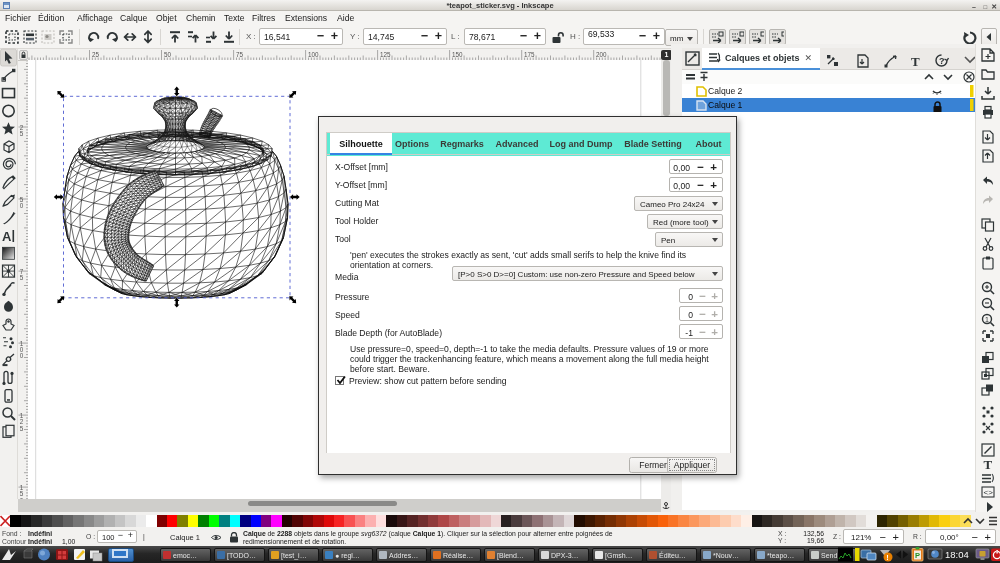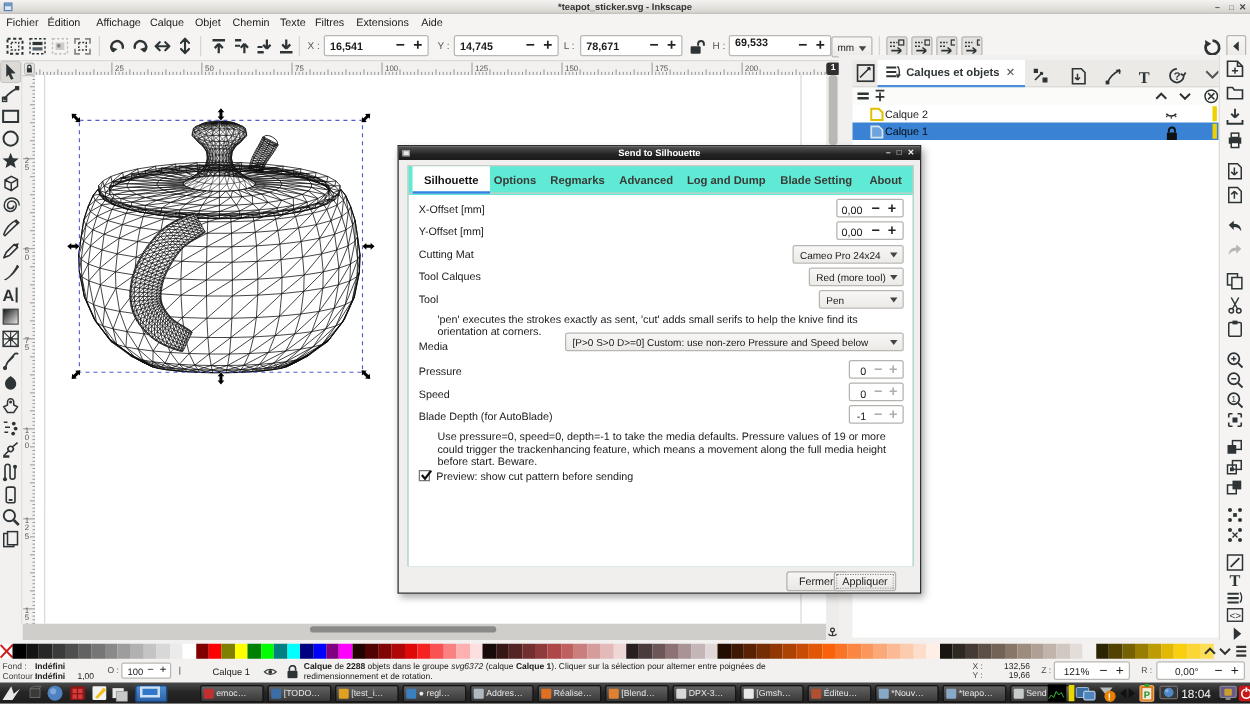--- a/index.html
+++ b/index.html
@@ -9,21 +9,21 @@
 #title .ticon{position:absolute;left:3px;top:2px;width:7px;height:7px;background:#dfe8f2;border:1px solid #5a7fb4}
 #title .ticon:before{content:"";position:absolute;left:0;top:0;width:5px;height:2px;background:#6f94c4}
 #title .wbtn{position:absolute;top:1px;font-size:7px;font-weight:bold;color:#444;letter-spacing:0}
 
 #menu{left:0;top:11px;width:1000px;height:14px;background:#f5f4f2;font-size:8.6px;color:#1a1a1a;line-height:14px}
 #menu span{position:absolute;top:0}
 
 #tbar{left:0;top:25px;width:1000px;height:24px;background:#f5f4f2;border-bottom:1px solid #dcdad6}
 #tbar .lbl{position:absolute;top:7px;font-size:8px;color:#555}
 .inp{position:absolute;background:#fff;border:1px solid #bab8b4;border-radius:2px;font-size:8.6px;color:#1a1a1a}
-.inp .v{position:absolute;left:4px;top:2px;font-weight:700}
+.inp .v{position:absolute;left:4px;top:2px;font-weight:400}
 .inp .m{position:absolute;font-weight:400;color:#222;font-size:11px;top:0px}
 .inp .p{position:absolute;font-weight:400;color:#222;font-size:11px;top:0px}
 .ddb{position:absolute;background:linear-gradient(#f8f7f6,#eceae7);border:1px solid #b8b6b2;border-radius:2px;font-size:8px;color:#1a1a1a}
 .ddb .t{position:absolute;left:5px;top:2.5px;white-space:nowrap}
 .ddb .ar{position:absolute;right:4px;top:4.5px;width:0;height:0;border-left:3.5px solid transparent;border-right:3.5px solid transparent;border-top:4px solid #444}
 
 #toolbox{left:0;top:49px;width:18px;height:463px;background:#f2f1ef;border-right:1px solid #dedcd8}
 #canvas{left:28px;top:60px;width:633px;height:439px;background:#fff;overflow:hidden}
 #vscroll{left:661px;top:60px;width:10px;height:439px;background:#edecea}
 #vthumb{left:662.5px;top:60px;width:7px;height:56px;background:#b9b8b5;border-radius:3px}
@@ -565,36 +565,35 @@
       </g>
       <g transform="translate(6,485)">
         <rect x="1" y="2" width="12" height="10" fill="none" stroke="#2e3436" stroke-width="1.1"></rect>
         <text x="2.5" y="10" font-size="8" fill="#2e3436">&lt;&gt;</text>
       </g>
       <g transform="translate(8,500)">
         <path d="M4 2 L10 7 L4 12Z" fill="#2e3436"></path>
       </g>
     </svg>
     <div class="abs" id="dlg">
-      <div id="dlgtitle"><span class="dicon"></span>Send to Silhouette<span class="dbtns">– □ ✕</span></div>
       <div id="nb">
         <div class="tabs">
           <span class="tab act" style="left:3px;width:62px">Silhouette</span>
           <span class="tab" style="left:59px;width:52px">Options</span>
           <span class="tab" style="left:109px;width:52px">Regmarks</span>
           <span class="tab" style="left:164px;width:52px">Advanced</span>
           <span class="tab" style="left:218px;width:72px">Log and Dump</span>
           <span class="tab" style="left:290px;width:72px">Blade Setting</span>
           <span class="tab" style="left:359px;width:45px">About</span>
         </div>
         <div id="content">
           <span class="row-l" style="top:6px">X-Offset [mm]</span>
           <span class="row-l" style="top:24px">Y-Offset [mm]</span>
           <span class="row-l" style="top:42px">Cutting Mat</span>
-          <span class="row-l" style="top:60px">Tool Calques</span>
+          <span class="row-l" style="top:60px">Tool Holder</span>
           <span class="row-l" style="top:78px">Tool</span>
           <span class="row-l" style="top:116px">Media</span>
           <span class="row-l" style="top:136px">Pressure</span>
           <span class="row-l" style="top:154px">Speed</span>
           <span class="row-l" style="top:172px">Blade Depth (for AutoBlade)</span>
           <span class="spin" style="left:342px;top:3px;width:54px">
             <span class="v" style="right:32px">0,00</span>
             <span class="bm" style="right:18px">−</span>
             <span class="bp" style="right:5px">+</span>
           </span>

